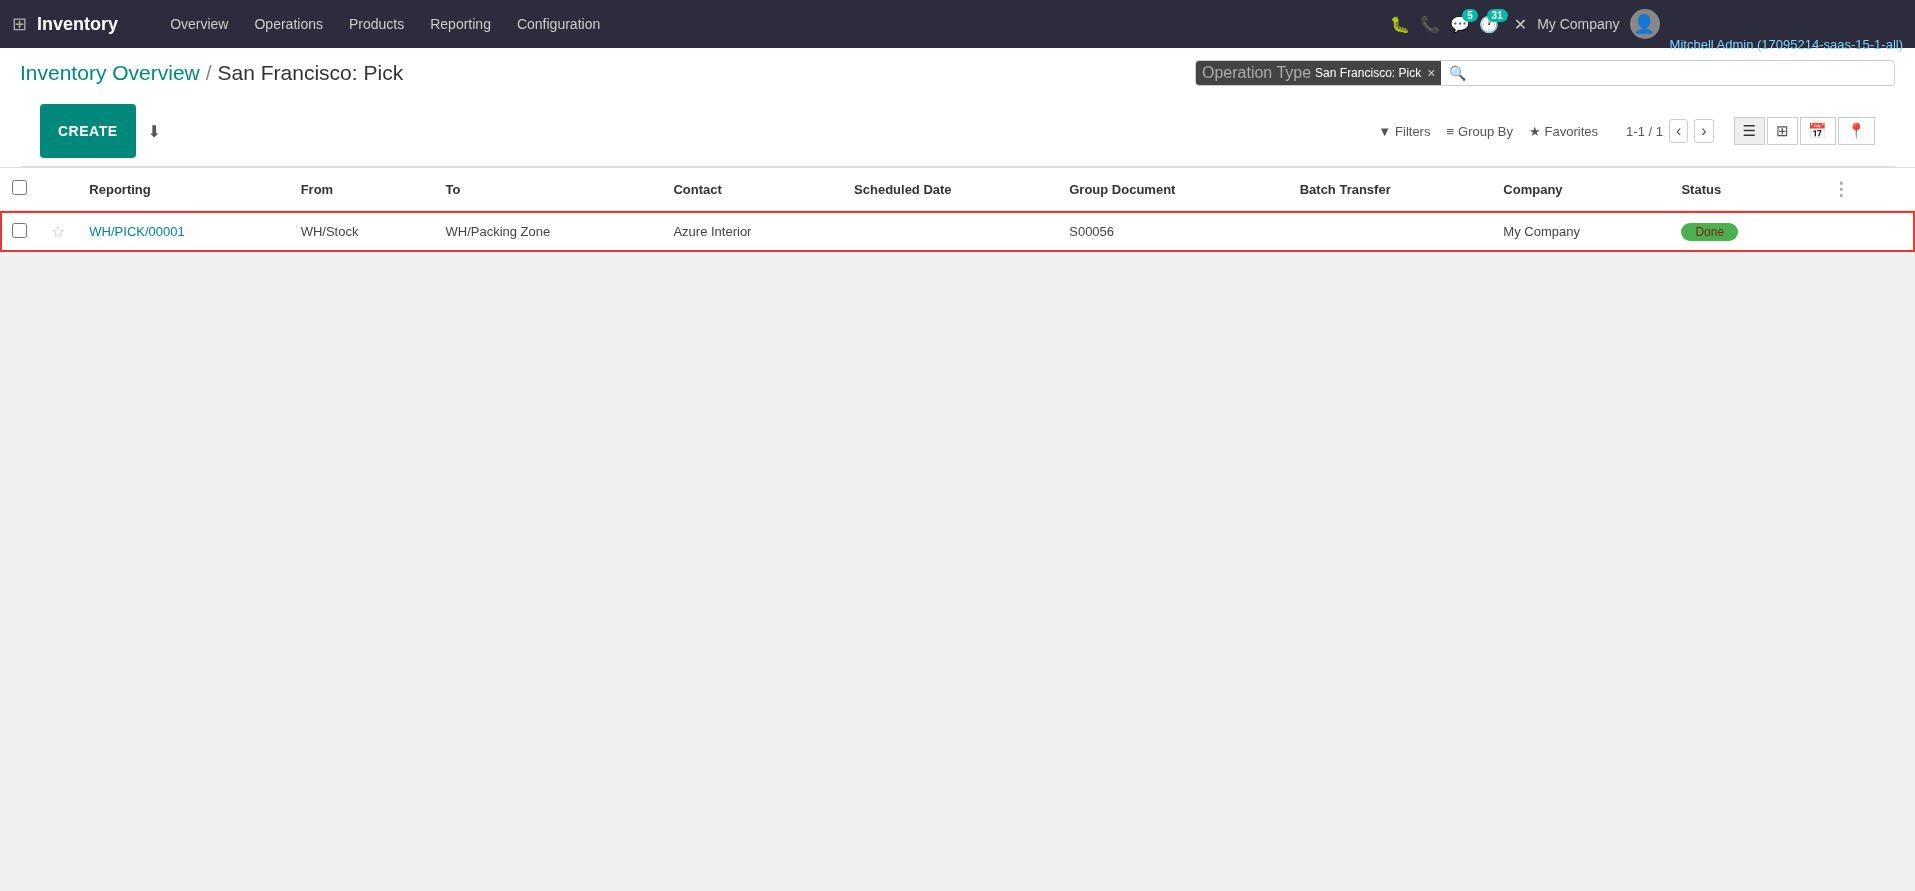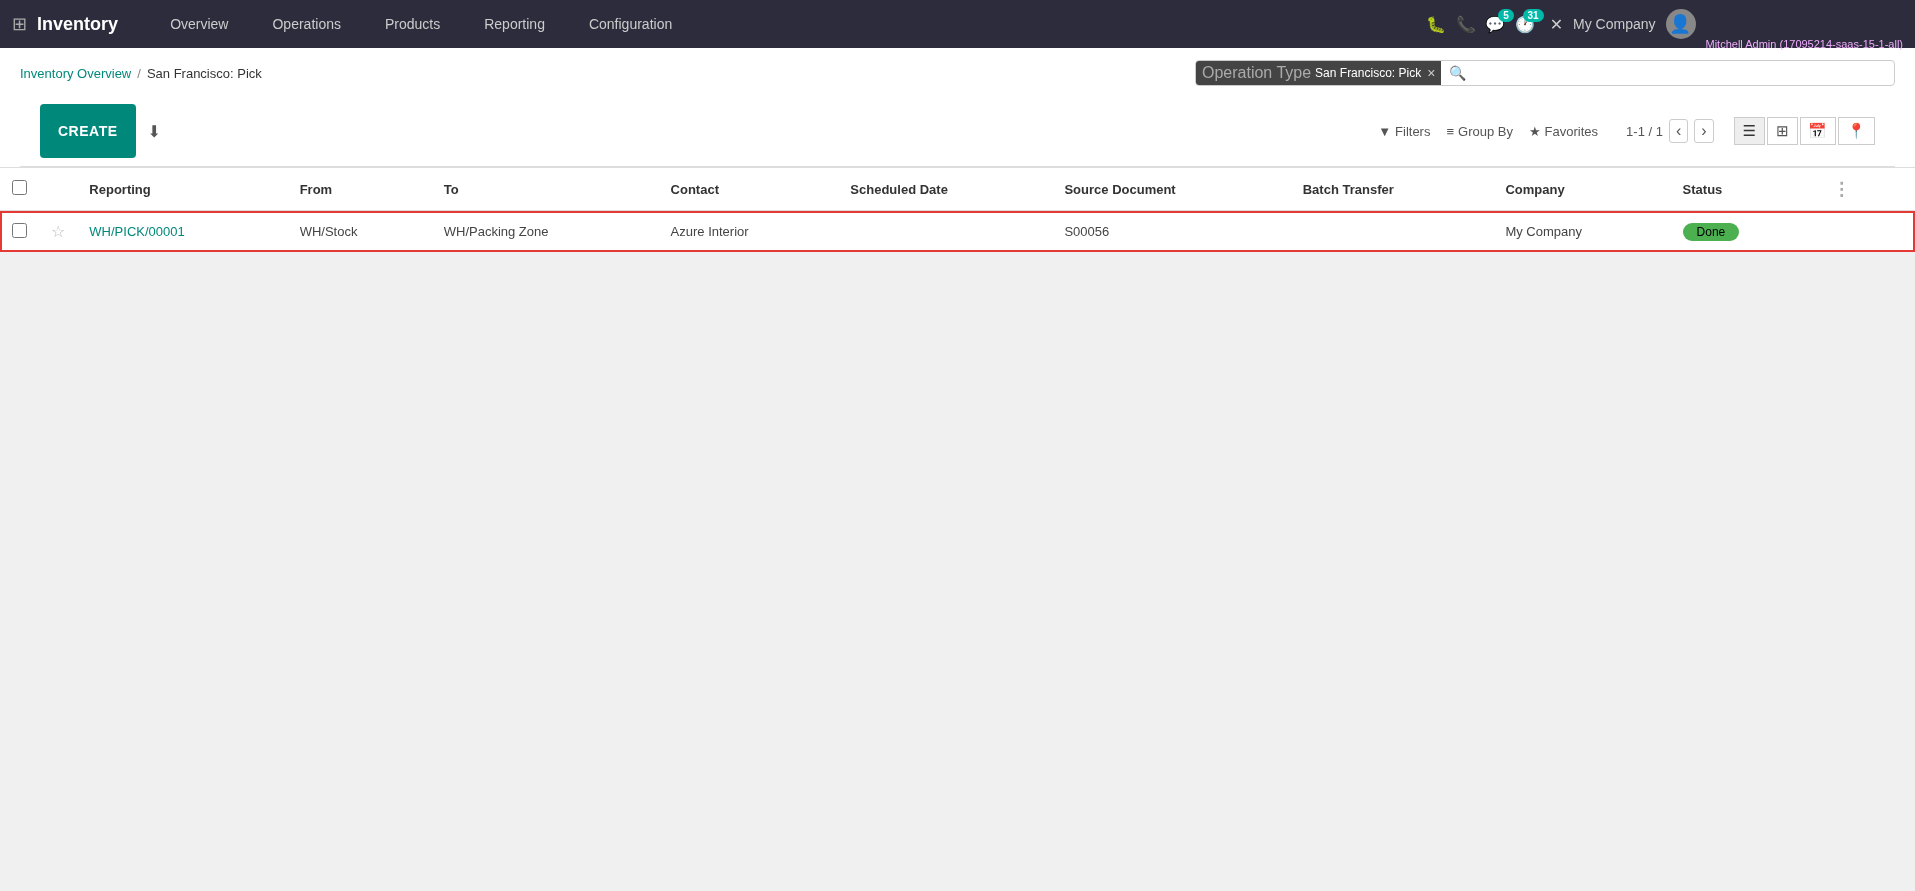--- a/index.html
+++ b/index.html
@@ -10,21 +10,21 @@
       background: #2c2c3c;
       color: #fff;
       display: flex;
       align-items: center;
       height: 48px;
       padding: 0 12px;
       gap: 4px;
     }
     .topnav-grid-icon { color: #aaa; font-size: 18px; margin-right: 6px; cursor: pointer; }
     .topnav-brand { color: #fff; font-size: 18px; font-weight: bold; margin-right: 36px; }
-    .topnav-menu { display: flex; gap: 20px; flex: 1; }
+    .topnav-menu { display: flex; gap: 2px; flex: 1; }
     .topnav-menu-item {
       color: #ccc;
       padding: 6px 12px;
       border-radius: 4px;
       cursor: pointer;
       font-size: 14px;
     }
     .topnav-right { display: flex; align-items: center; gap: 10px; margin-left: auto; }
     .topnav-icon { color: #ccc; font-size: 16px; cursor: pointer; }
     .topnav-badge {
@@ -42,39 +42,39 @@
       right: -8px;
       font-weight: bold;
     }
     .topnav-company { color: #ccc; font-size: 14px; cursor: pointer; }
     .topnav-avatar {
       width: 30px; height: 30px; border-radius: 50%;
       background: #888;
       display: flex; align-items: center; justify-content: center;
       color: #fff; font-size: 12px; overflow: hidden; cursor: pointer;
     }
-    .topnav-username { color: #f0abfc; font-size: 11px; cursor: pointer; margin-top: 40px; }
+    .topnav-username { color: #7dd3fc; font-size: 13px; cursor: pointer; margin-top: 40px; }
 
     
     .page-header {
       background: #fff;
       padding: 12px 20px 0 20px;
       border-bottom: 1px solid #ddd;
     }
     .breadcrumb-row {
       display: flex;
       align-items: center;
       justify-content: space-between;
       margin-bottom: 10px;
     }
     .breadcrumb {
       display: flex;
       align-items: flex-end;
       gap: 6px;
-      font-size: 13px;
+      font-size: 21px;
       color: #444;
     }
     .breadcrumb-link { color: #00897b; cursor: pointer; }
     .breadcrumb-sep { color: #888; }
     .breadcrumb-current { color: #333; font-weight: normal; }
     .search-bar {
       display: flex;
       align-items: center;
       border: 1px solid #ccc;
       border-radius: 4px;
@@ -218,21 +218,21 @@
       padding: 10px 12px;
       color: #444;
       font-size: 13px;
     }
     .checkbox-cell { width: 36px; text-align: center; }
     .star-cell { width: 36px; text-align: center; color: #bbb; cursor: pointer; font-size: 16px; }
     .ref-link { color: #00897b; cursor: pointer; }
     .status-badge {
       display: inline-block;
       background: #4caf50;
-      color: #000000;
+      color: #7f1d1d;
       border-radius: 12px;
       padding: 2px 14px;
       font-size: 12px;
       font-weight: 500;
     }
     .three-dots { color: #aaa; cursor: pointer; font-size: 18px; padding: 0 8px; }
 
     
     .page-body {
       background: #f0f0f0;
@@ -328,21 +328,21 @@
       <tr>
         <th class="checkbox-cell">
           <input type="checkbox" style="">
         </th>
         <th></th>
         <th>Reporting</th>
         <th>From</th>
         <th>To</th>
         <th>Contact</th>
         <th>Scheduled Date</th>
-        <th>Source Document</th>
+        <th>Group Document</th>
         <th>Batch Transfer</th>
         <th>Company</th>
         <th>Status</th>
         <th><span class="three-dots">⋮</span></th>
       </tr>
     </thead>
     <tbody>
       <tr class="highlighted">
         <td class="checkbox-cell">
           <input type="checkbox" style="">

